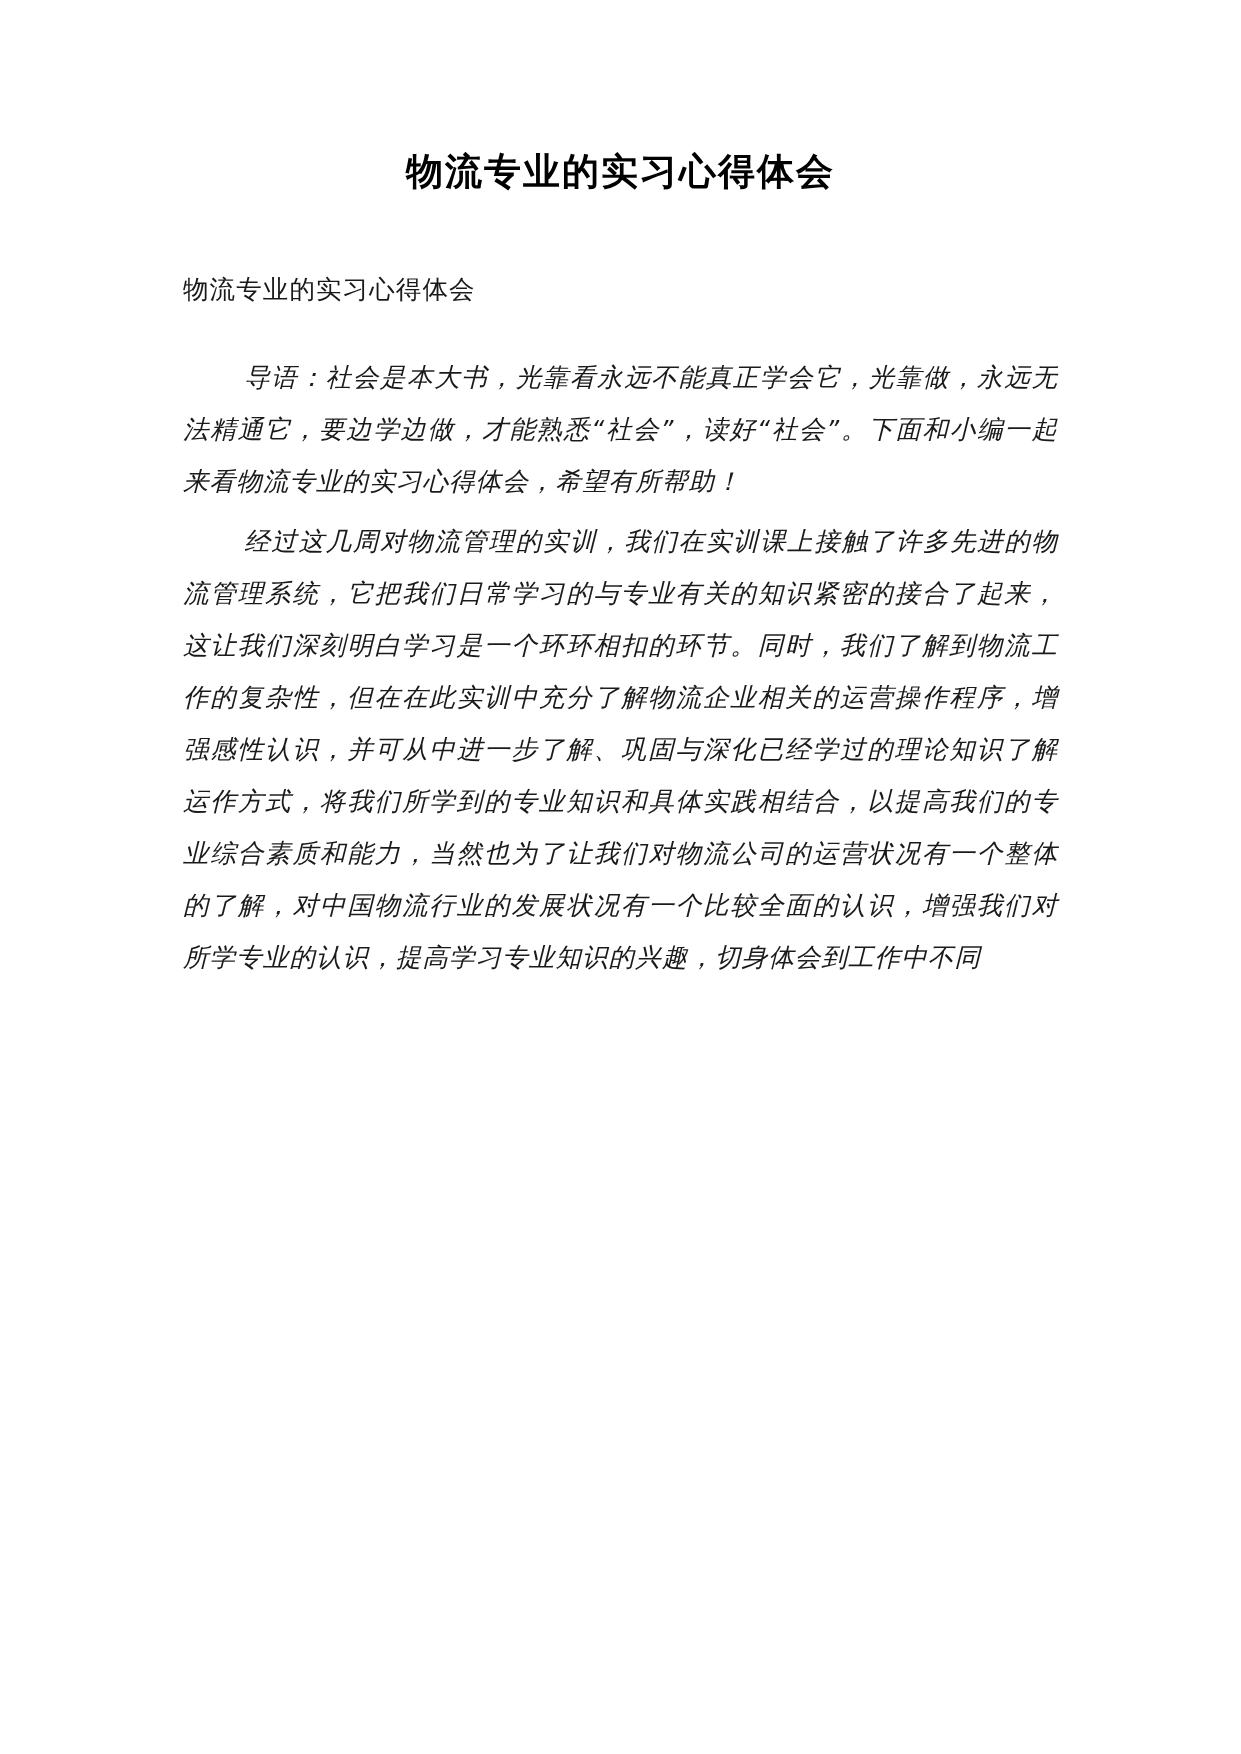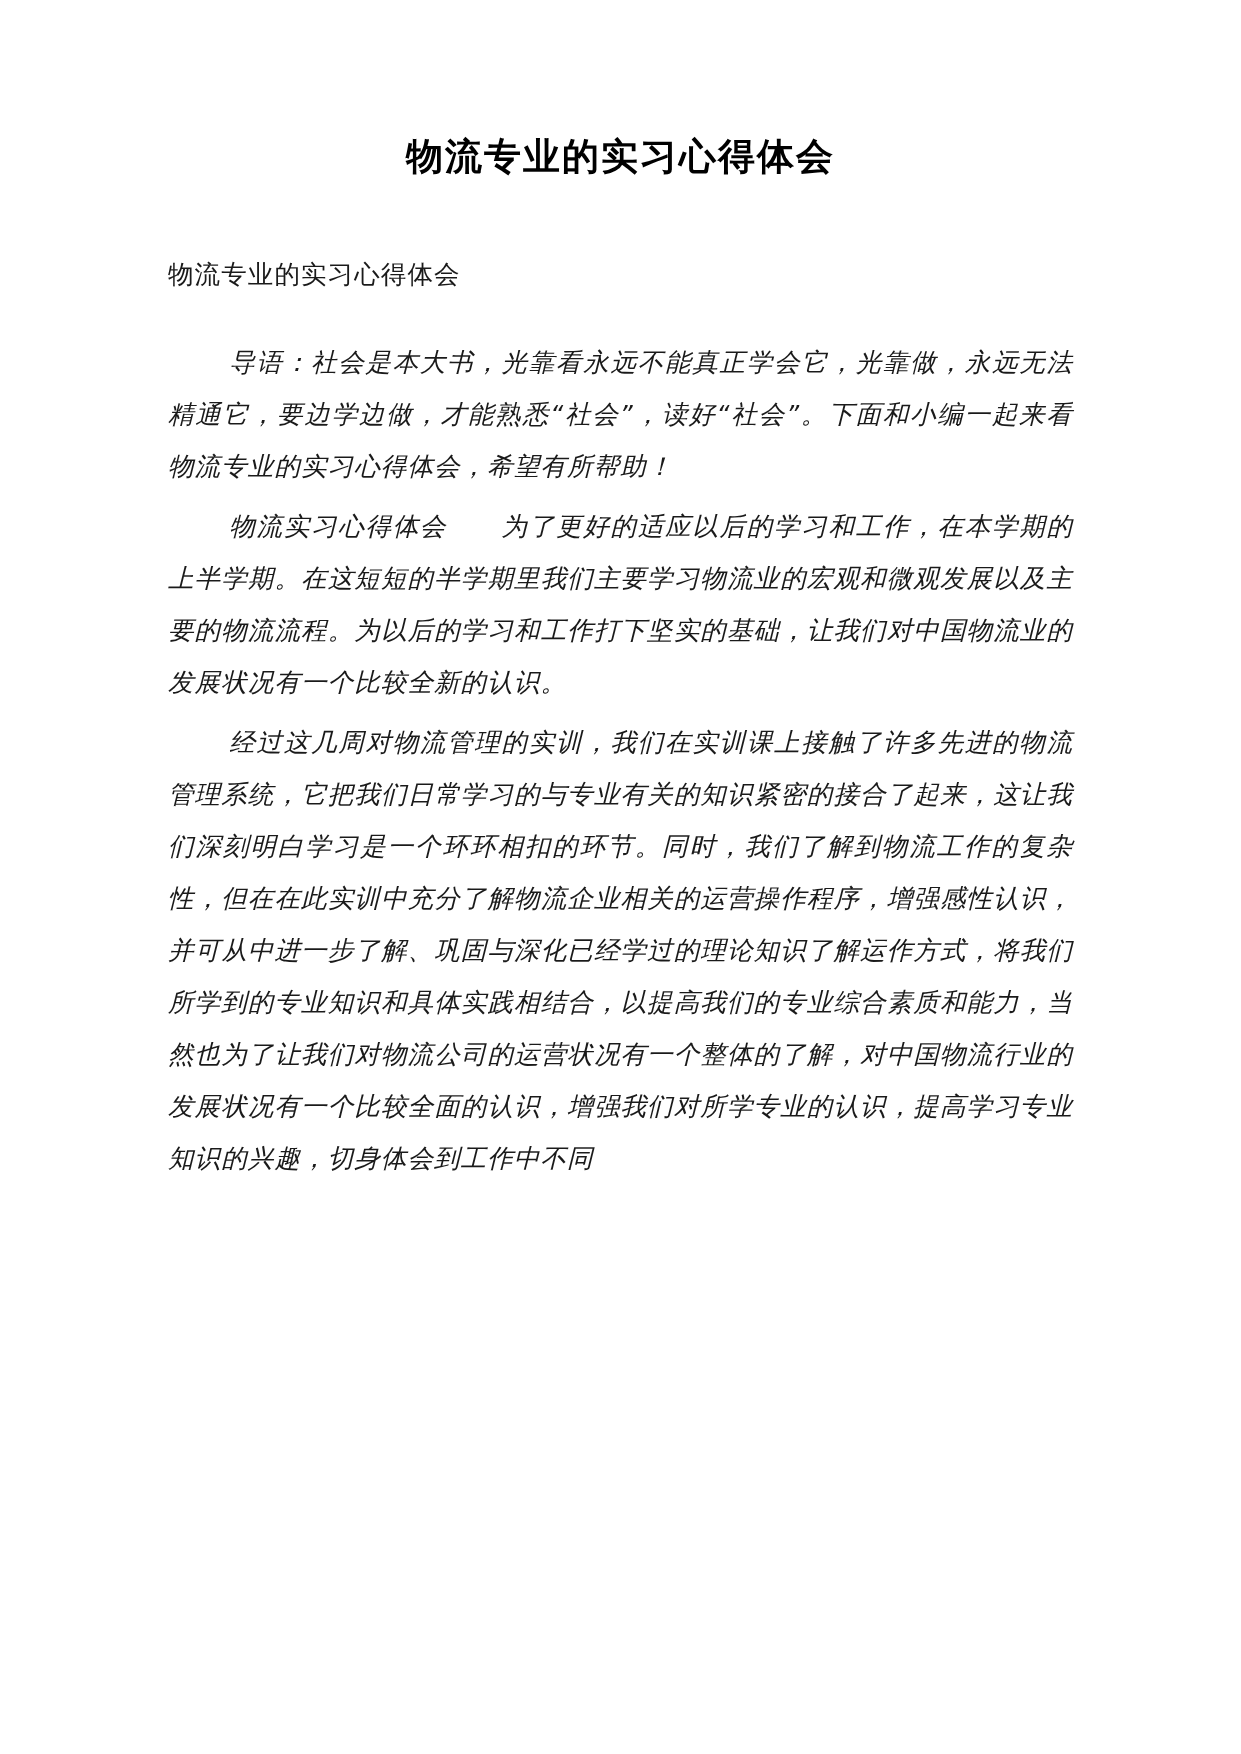--- a/index.html
+++ b/index.html
@@ -8,21 +8,21 @@
     padding: 0;
     background: #ffffff;
   }
   .page {
     width: 1241px;
     height: 1312px;
     margin: 0 auto;
     background: #ffffff;
     position: relative;
     box-sizing: border-box;
-    padding: 0;
+    padding: 15px;
     overflow: hidden;
   }
   .doc-title {
     font-family: "DejaVu Sans", "Liberation Sans", sans-serif;
     font-weight: bold;
     font-size: 37px;
     color: #000000;
     text-align: center;
     margin: 0;
     padding-top: 132px;
@@ -57,19 +57,18 @@
 <div class="page">
 
   <h1 class="doc-title">物流专业的实习心得体会</h1>
 
   <div class="body-area">
 
     <p class="para lead">物流专业的实习心得体会</p>
 
     <p class="para indent">导语：社会是本大书，光靠看永远不能真正学会它，光靠做，永远无法精通它，要边学边做，才能熟悉“社会”，读好“社会”。下面和小编一起来看物流专业的实习心得体会，希望有所帮助！</p>
 
-    <p class="para indent">物流实习心得体会　　为了更好的适应以后的学习和工作，在本学期的上半学期。在这短短的半学期里我们主要学习物流业的宏观和微观发展以及主要的物流流程。为以后的学习和工作打下坚实的基础，让我们对中国物流业的发展状况有一个比较全新的认识。</p>
 
     <p class="para indent">经过这几周对物流管理的实训，我们在实训课上接触了许多先进的物流管理系统，它把我们日常学习的与专业有关的知识紧密的接合了起来，这让我们深刻明白学习是一个环环相扣的环节。同时，我们了解到物流工作的复杂性，但在在此实训中充分了解物流企业相关的运营操作程序，增强感性认识，并可从中进一步了解、巩固与深化已经学过的理论知识了解运作方式，将我们所学到的专业知识和具体实践相结合，以提高我们的专业综合素质和能力，当然也为了让我们对物流公司的运营状况有一个整体的了解，对中国物流行业的发展状况有一个比较全面的认识，增强我们对所学专业的认识，提高学习专业知识的兴趣，切身体会到工作中不同</p>
 
   </div>
 
 </div>
 
 </body></html>

